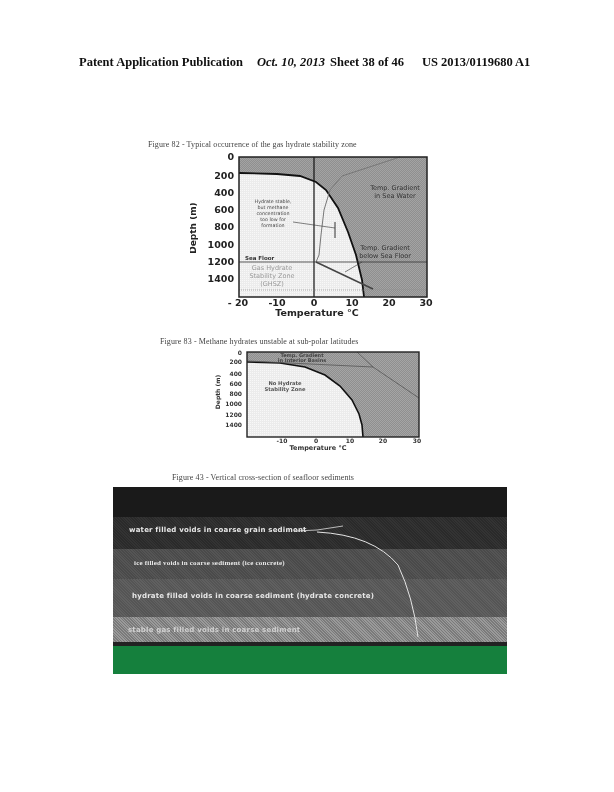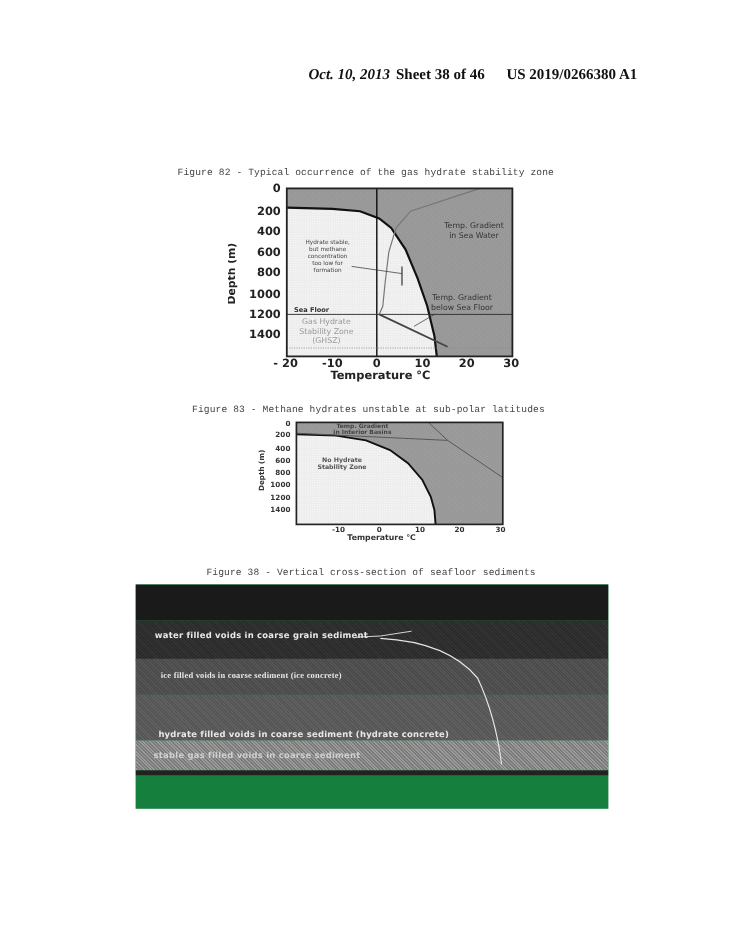--- a/index.html
+++ b/index.html
@@ -1,32 +1,33 @@
 <!DOCTYPE html>
 <html><head>
 <meta charset="utf-8">
 <style>
   html, body { margin: 0; padding: 0; background: #ffffff; }
   body { width: 614px; height: 792px; position: relative; overflow: hidden; font-family: "Liberation Serif", serif; color: #111; }
   .header { position: absolute; top: 55px; left: 0; width: 614px; height: 16px; font-family: "Liberation Serif", serif; font-weight: bold; font-size: 12.5px; }
   .header span { position: absolute; top: 0; white-space: nowrap; }
-  .caption { position: absolute; font-family: Liberation Mono, monospace; font-size: 8px; color: #444; white-space: nowrap; letter-spacing: 0.1px; }
+  .caption { position: absolute; font-family: Liberation Serif, serif; font-size: 8px; color: #444; white-space: nowrap; letter-spacing: 0.1px; }
   .fig { position: absolute; }
   svg text { font-family: "DejaVu Sans", sans-serif; }
   .photo { position: absolute; left: 113px; top: 487px; width: 394px; height: 187px; overflow: hidden; background: #15803d; }
   .layer { position: absolute; left: 0; width: 100%; }
   .photo-label { position: absolute; font-family: "DejaVu Sans", sans-serif; font-size: 7px; font-weight: bold; color: #e8e8e8; white-space: nowrap; letter-spacing: 0.2px; }
 </style>
 </head>
 <body>
 
 <div class="header">
+  <span style="left:79px;">Patent Application Publication</span>
   <span style="left:257px;font-style:italic;">Oct. 10, 2013</span>
   <span style="left:330px;">Sheet 38 of 46</span>
-  <span style="left:422px;">US 2019/0266380 A1</span>
+  <span style="left:422px;">US 2013/0119680 A1</span>
 </div>
 
 <div class="caption" style="left:148px; top:140px;">Figure 82 - Typical occurrence of the gas hydrate stability zone</div>
 
 <svg class="fig" style="left:190px; top:150px;" width="260" height="170" viewBox="190 150 260 170">
   <defs>
     <pattern id="dark82" width="2" height="2" patternUnits="userSpaceOnUse">
       <rect width="2" height="2" fill="#8f8f8f"></rect>
       <rect width="1" height="1" fill="#a3a3a3"></rect>
       <rect x="1" y="1" width="1" height="1" fill="#a3a3a3"></rect>
@@ -150,32 +151,32 @@
   <g font-size="5" font-weight="bold" fill="#444" text-anchor="middle">
     <text x="302" y="357">Temp. Gradient</text>
     <text x="302" y="362">in Interior Basins</text>
   </g>
   <g font-size="5.2" font-weight="bold" fill="#555" text-anchor="middle">
     <text x="285" y="385">No Hydrate</text>
     <text x="285" y="391">Stability Zone</text>
   </g>
 </svg>
 
-<div class="caption" style="left:172px; top:473px;">Figure 38 - Vertical cross-section of seafloor sediments</div>
+<div class="caption" style="left:172px; top:473px;">Figure 43 - Vertical cross-section of seafloor sediments</div>
 
 <div class="photo">
   <div class="layer" style="top:0; height:30px; background:#1a1a1a;"></div>
   <div class="layer" style="top:30px; height:34px; background:linear-gradient(#262626,#2e2e2e); background-image:repeating-linear-gradient(45deg,#2a2a2a 0 1px,#333 1px 2px);"></div>
   <div class="layer" style="top:62px; height:30px; background-image:repeating-linear-gradient(45deg,#4a4a4a 0 1px,#555 1px 2px);"></div>
   <div class="layer" style="top:92px; height:38px; background-image:repeating-linear-gradient(45deg,#555 0 1px,#606060 1px 2px);"></div>
   <div class="layer" style="top:130px; height:25px; background-image:repeating-linear-gradient(45deg,#7a7a7a 0 1px,#9a9a9a 1px 2px);"></div>
   <div class="layer" style="top:155px; height:4px; background:#222;"></div>
 
   <svg style="position:absolute; left:0; top:0;" width="394" height="159">
     <path d="M183,44 L204,43 L230,39" fill="none" stroke="#ddd" stroke-width="0.8"></path>
     <path d="M204,45 Q260,48 285,78 Q300,110 305,150" fill="none" stroke="#e5e5e5" stroke-width="1"></path>
   </svg>
 
   <div class="photo-label" style="left:16px; top:39px;">water filled voids in coarse grain sediment</div>
   <div class="photo-label" style="left:21px; top:72px;font-family:Liberation Serif, serif;">ice filled voids in coarse sediment (ice concrete)</div>
-  <div class="photo-label" style="left:19px; top:105px;margin-top:16px;">hydrate filled voids in coarse sediment (hydrate concrete)</div>
+  <div class="photo-label" style="left:19px; top:105px;">hydrate filled voids in coarse sediment (hydrate concrete)</div>
   <div class="photo-label" style="left:15px; top:139px; color:#d0d0d0;">stable gas filled voids in coarse sediment</div>
 </div>
 
 </body></html>

